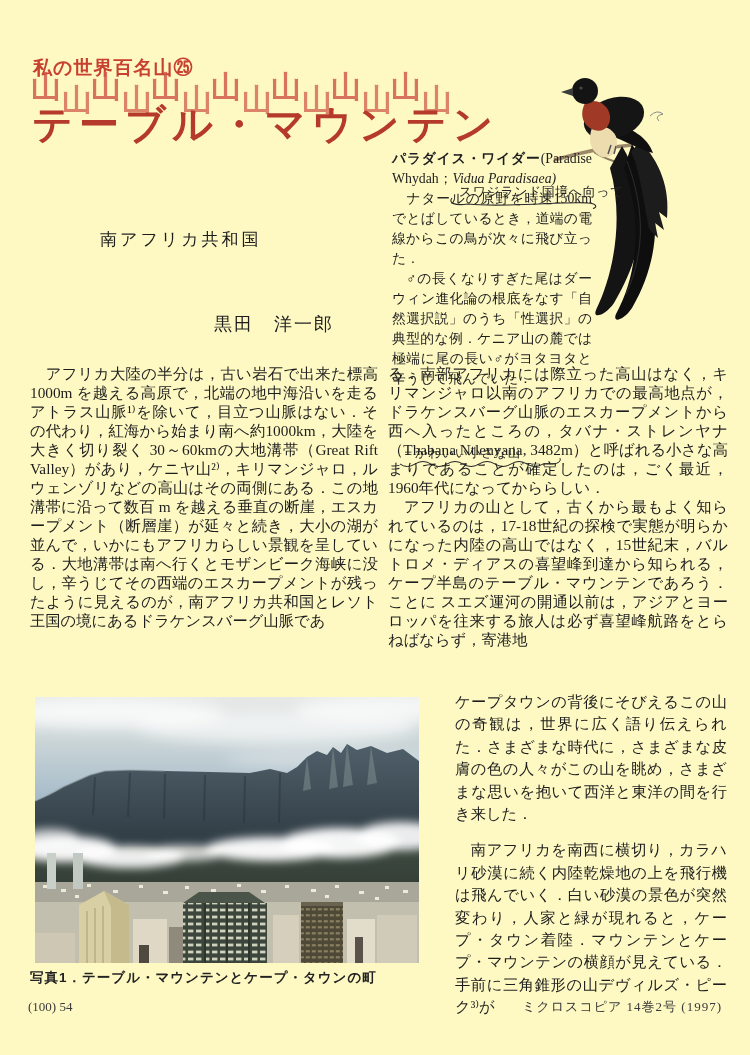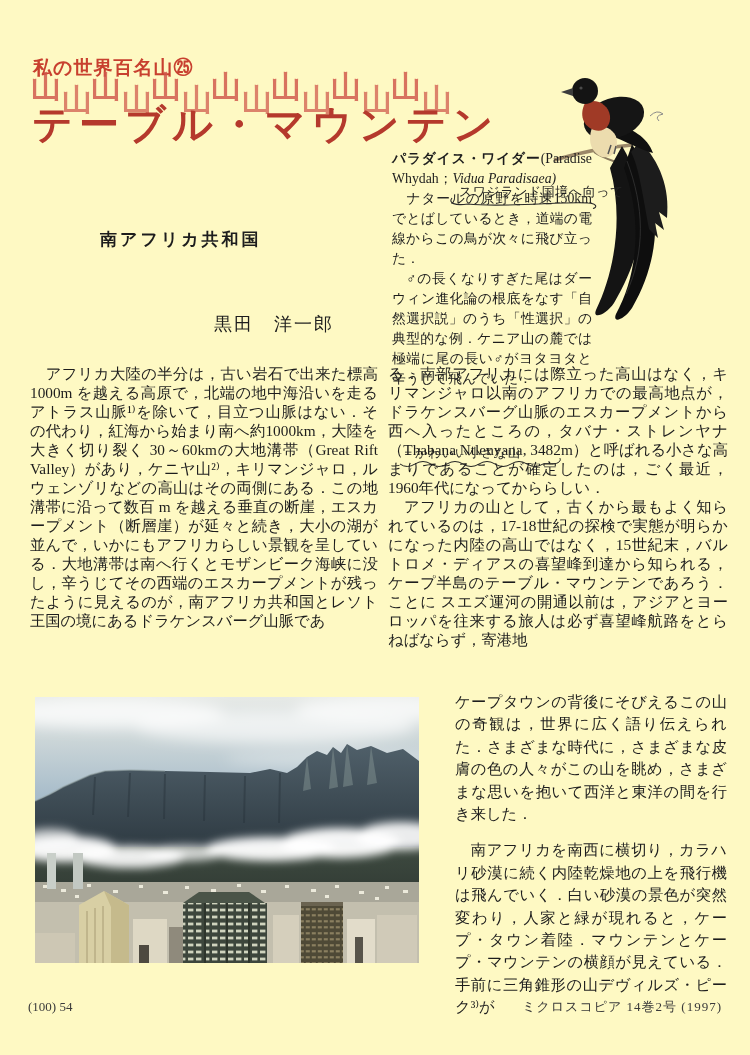--- a/index.html
+++ b/index.html
@@ -10,21 +10,21 @@
   .series-label{left:33px;top:55px;font-family:"Liberation Sans","DejaVu Sans",sans-serif;
         font-size:19px;font-weight:600;color:#c8402f;letter-spacing:1px;}
   .pattern-row{font-family:"DejaVu Sans","Liberation Sans",sans-serif;font-size:30px;font-weight:bold;
         color:#d0564a;opacity:.82;letter-spacing:30px;line-height:30px;white-space:nowrap;}
   .pattern-row.r1{left:31px;top:72px;}
   .pattern-row.r2{left:62px;top:85px;opacity:.72;}
   .page-title{left:32px;top:97px;font-family:"Liberation Sans","DejaVu Sans",sans-serif;
         font-size:40px;font-weight:700;color:#b5392c;letter-spacing:6px;white-space:nowrap;}
 
   .subtitle-en{left:100px;top:201px;font-size:17.5px;letter-spacing:.5px;}
-  .subtitle-ja{left:100px;top:228px;font-size:17px;letter-spacing:3px;font-weight:bold;}
+  .subtitle-ja{left:100px;top:228px;font-size:17px;letter-spacing:3px;}
   .author{left:214px;top:312px;font-size:18px;letter-spacing:2px;}
 
   .bird-caption{left:392px;top:149px;width:200px;font-size:13.8px;line-height:20px;text-align:justify;}
   .bird-caption p{margin:0;}
   .bc-name{font-family:"Liberation Sans","DejaVu Sans",sans-serif;font-weight:700;}
   .bc-latin{font-style:italic;}
   .hand{font-family:"Liberation Sans","DejaVu Sans",sans-serif;color:#222;}
   .bird-annot{left:459px;top:183px;font-size:13px;white-space:nowrap;letter-spacing:.5px;}
   .thabana-annot{left:402px;top:445px;font-size:12.5px;white-space:nowrap;letter-spacing:.5px;}
 
@@ -213,17 +213,18 @@
     <rect x="238" y="218" width="26" height="48" fill="#d5cfbc"></rect>
     <rect x="266" y="208" width="42" height="58" fill="url(#win2)"></rect>
     <rect x="266" y="205" width="42" height="4" fill="#6a6350"></rect>
     <rect x="312" y="222" width="28" height="44" fill="#e2dcca"></rect>
     <rect x="342" y="218" width="40" height="48" fill="#d0cab8"></rect>
     <rect x="104" y="248" width="10" height="18" fill="#4e4a40"></rect>
     <rect x="320" y="240" width="8" height="26" fill="#57534a"></rect>
     <rect x="0" y="236" width="40" height="30" fill="#cdc7b4"></rect>
   </svg>
 
+  <div class="abs photo-caption">写真1．テーブル・マウンテンとケープ・タウンの町</div>
 
   <div class="abs footer-left">(100) 54</div>
   <div class="abs footer-right">ミクロスコピア 14巻2号 (1997)</div>
 
 </div>
 
 </body></html>

